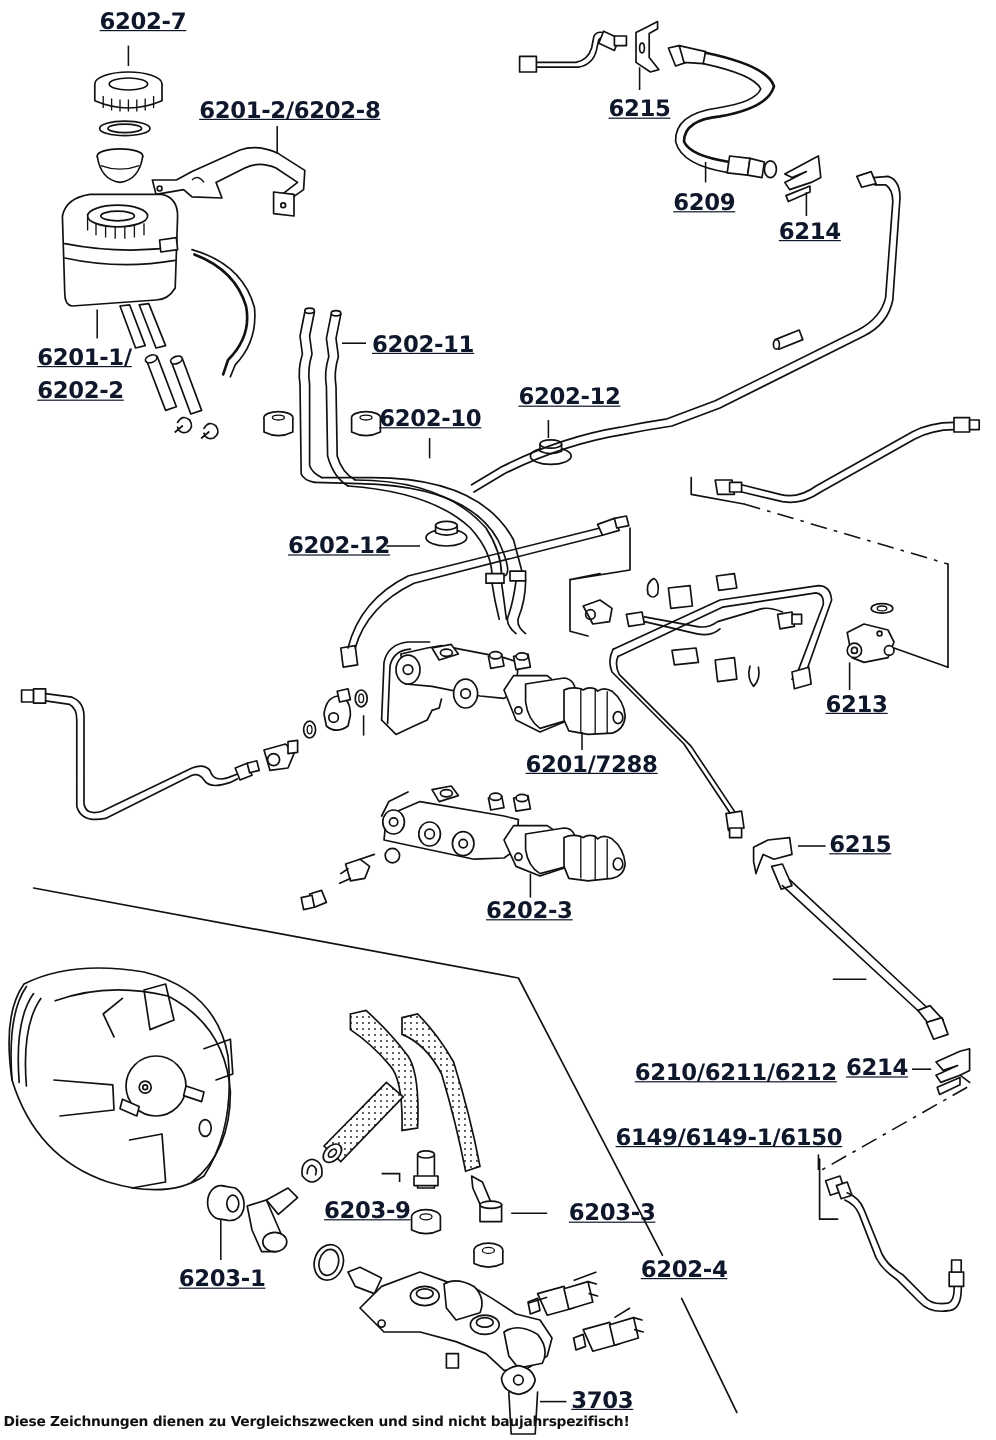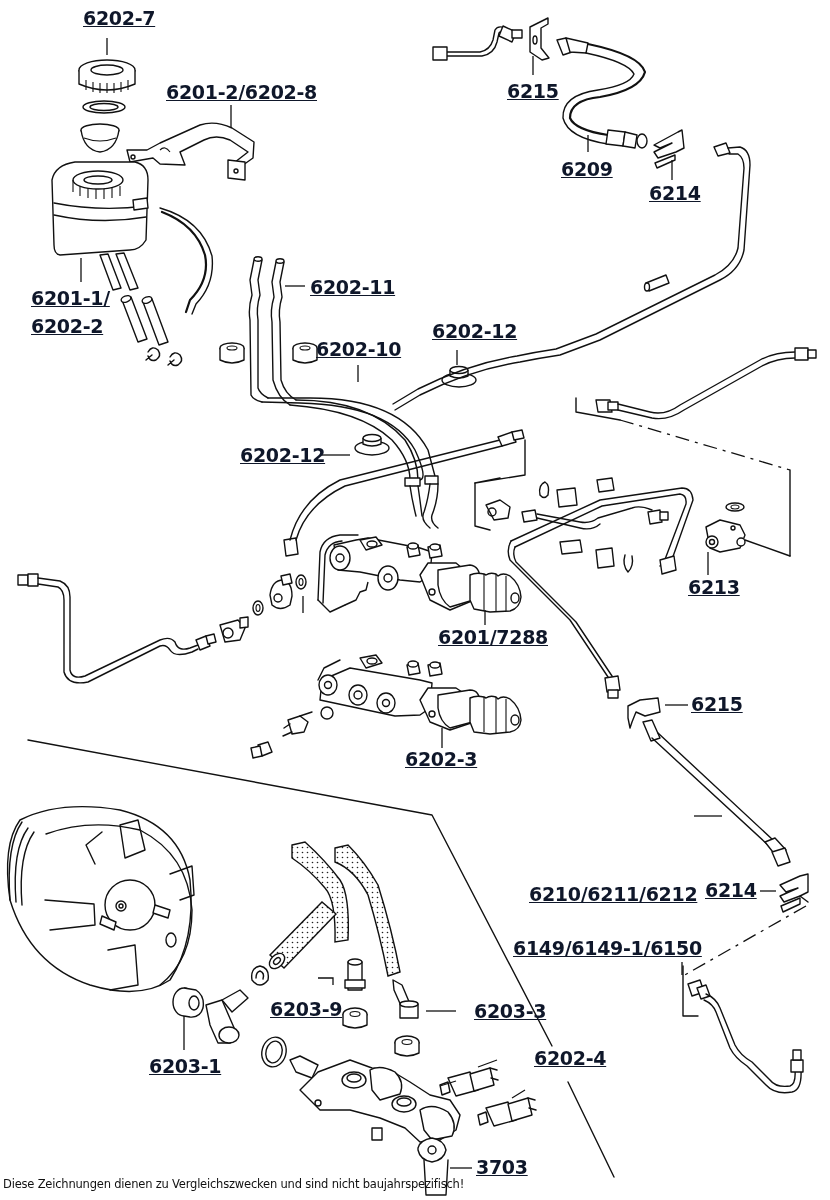--- a/index.html
+++ b/index.html
@@ -6,21 +6,21 @@
   body { width: 830px; height: 1200px; position: relative; overflow: hidden; font-family: "DejaVu Sans", sans-serif; }
   #diagram { position: absolute; left: 0; top: 0; width: 830px; height: 1200px; }
   .ln { fill: none; stroke: #111; stroke-width: 1.4; stroke-linecap: round; stroke-linejoin: round; }
   .ln2 { fill: none; stroke: #111; stroke-width: 1.1; }
   .thick { fill: none; stroke: #111; stroke-width: 2.2; stroke-linecap: round; stroke-linejoin: round; }
   .part { fill: #fff; stroke: #111; stroke-width: 1.4; stroke-linejoin: round; }
   .leader { stroke: #111; stroke-width: 1.3; fill: none; }
   .dash { stroke: #111; stroke-width: 1.3; fill: none; stroke-dasharray: 14 6 3 6; }
   .hose { fill: url(#dots); stroke: #111; stroke-width: 1.4; }
   .lbl { position: absolute; font-family: "DejaVu Sans", sans-serif; font-weight: bold; font-size: 19px; color: #0f172a; white-space: nowrap; letter-spacing: -0.3px; line-height: 1; text-decoration: underline; }
-  .footer { position: absolute; left: 3px; top: 1177px; font-family: "DejaVu Sans", sans-serif; font-weight: normal; font-size: 11.5px; color: #111; white-space: nowrap; letter-spacing: -0.2px; }
+  .footer { position: absolute; left: 3px; top: 1177px; font-family: "DejaVu Sans", sans-serif; font-weight: bold; font-size: 11.5px; color: #111; white-space: nowrap; letter-spacing: -0.2px; }
 </style>
 </head>
 <body>
 
 <svg id="diagram" viewBox="0 0 830 1200" xmlns="http://www.w3.org/2000/svg">
   <defs>
     <pattern id="dots" width="5" height="5" patternUnits="userSpaceOnUse">
       <rect width="5" height="5" fill="#fff"></rect>
       <circle cx="2.5" cy="2.5" r="0.8" fill="#222"></circle>
     </pattern>

